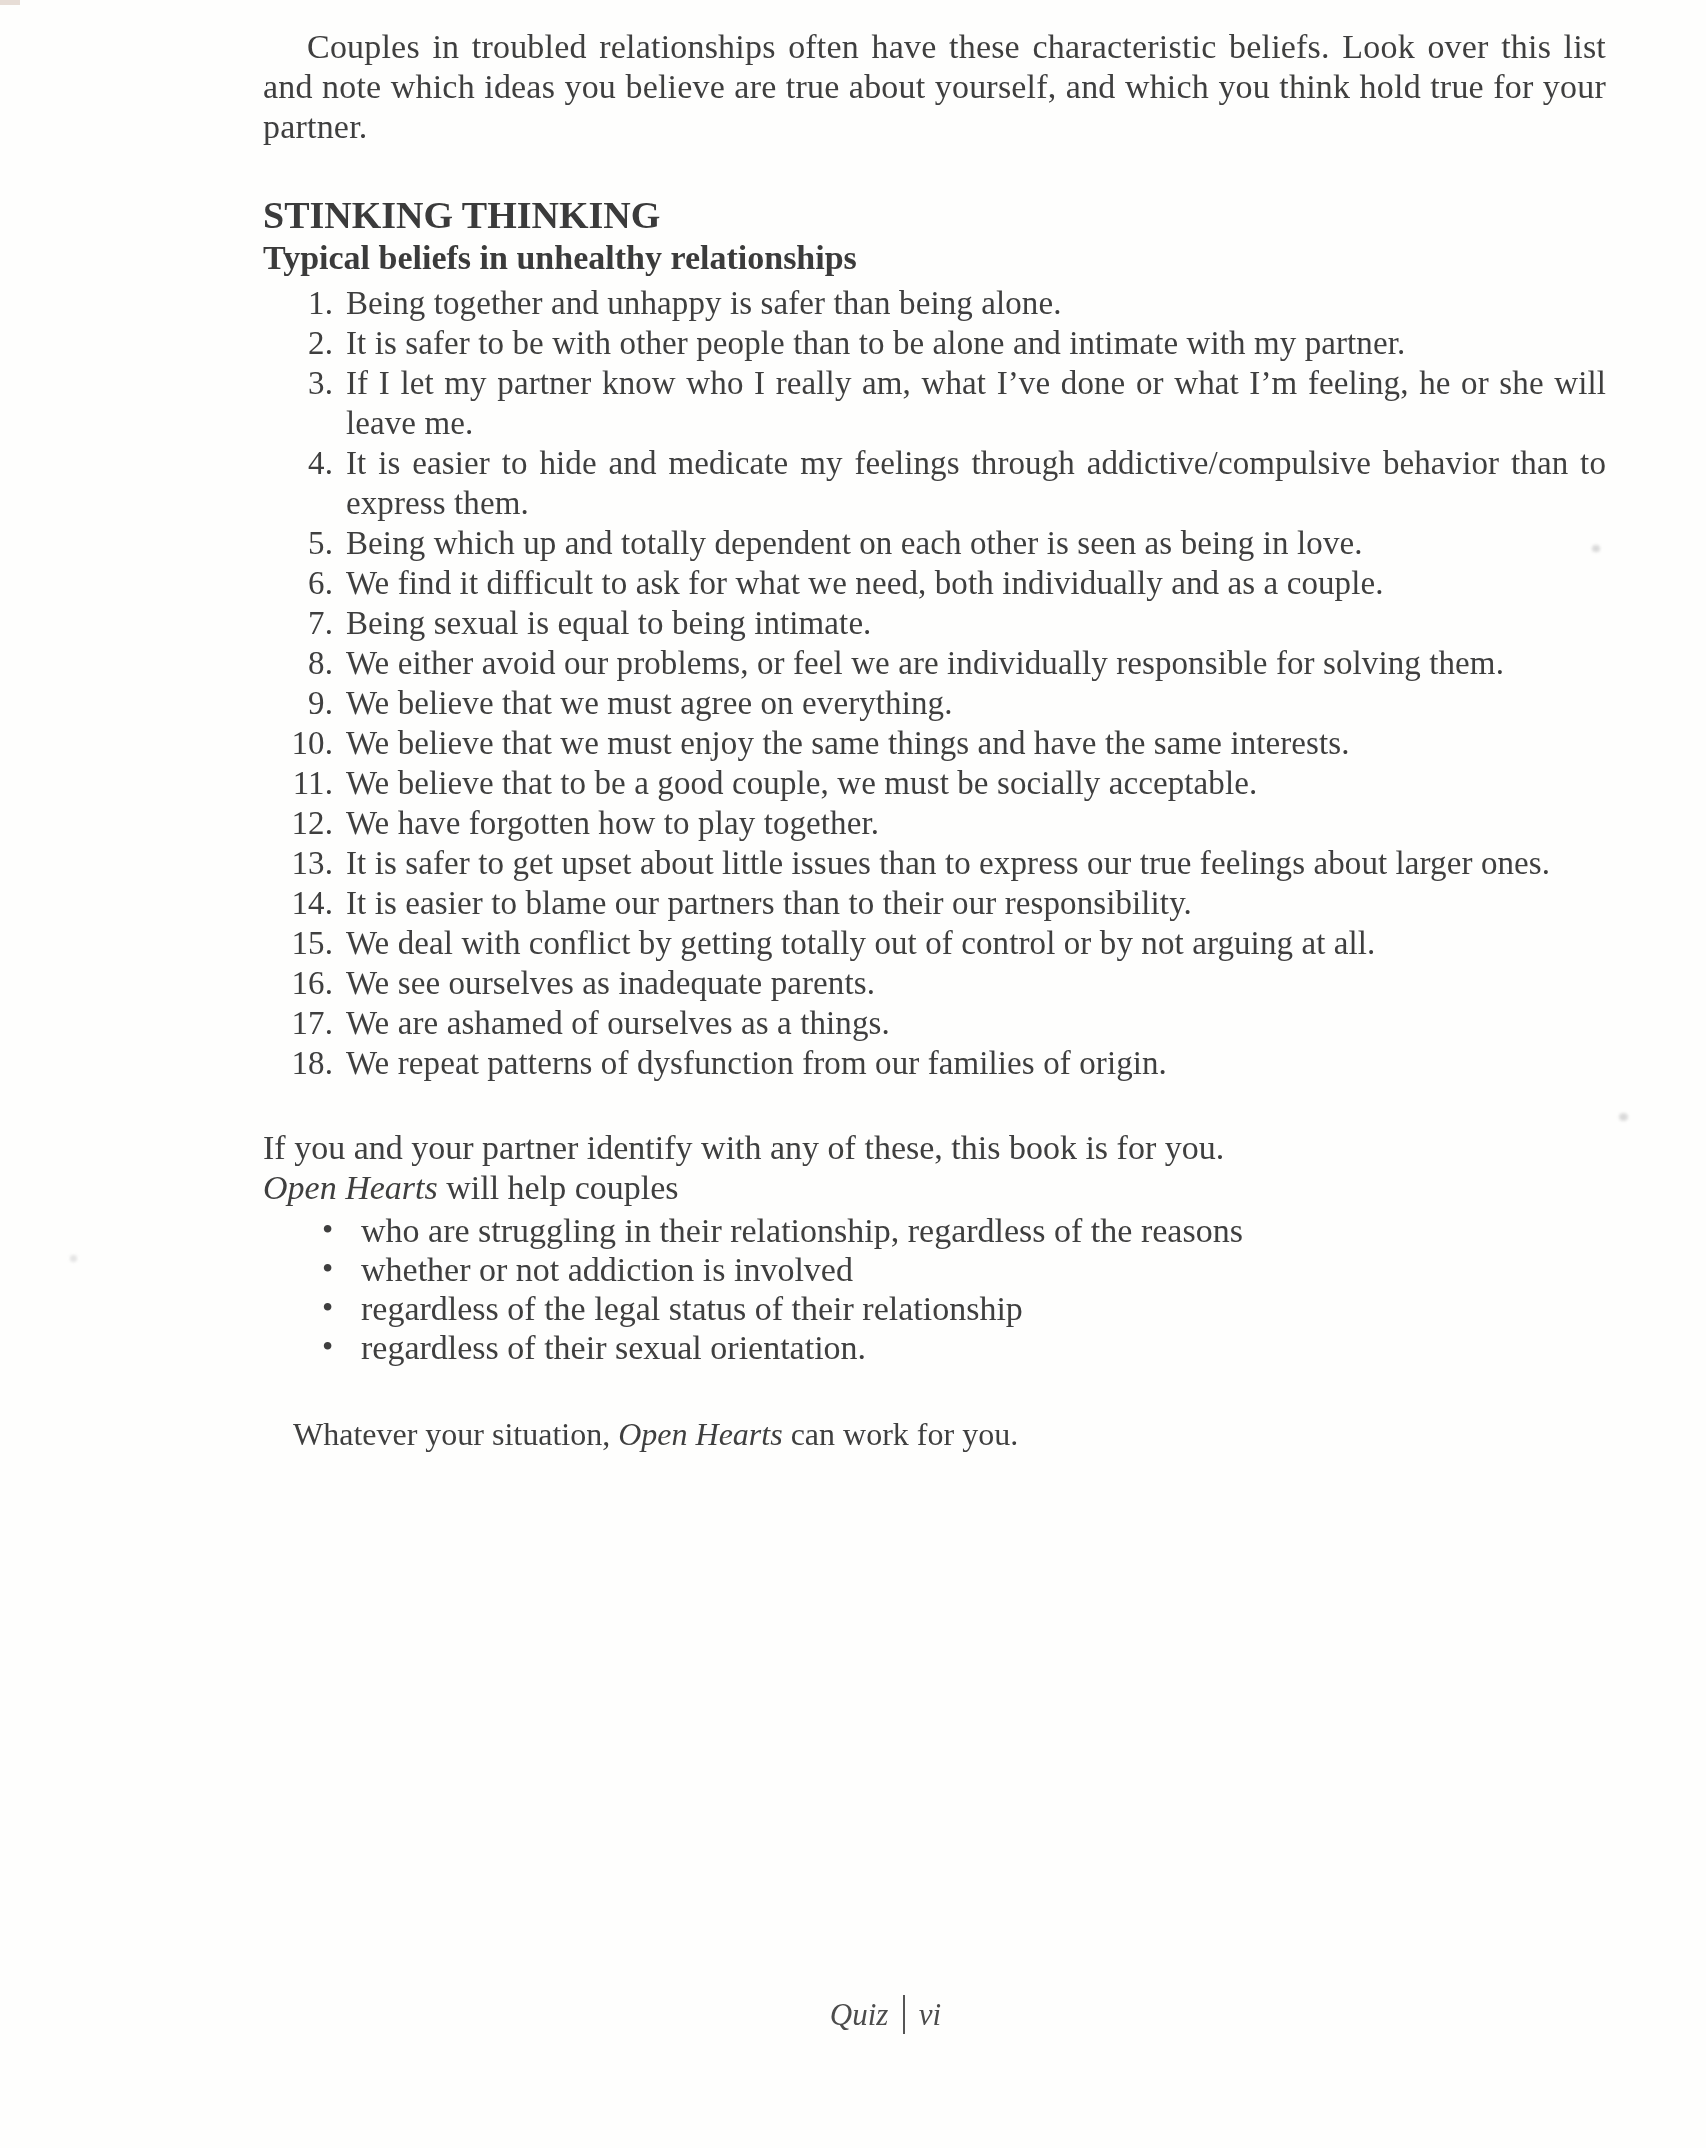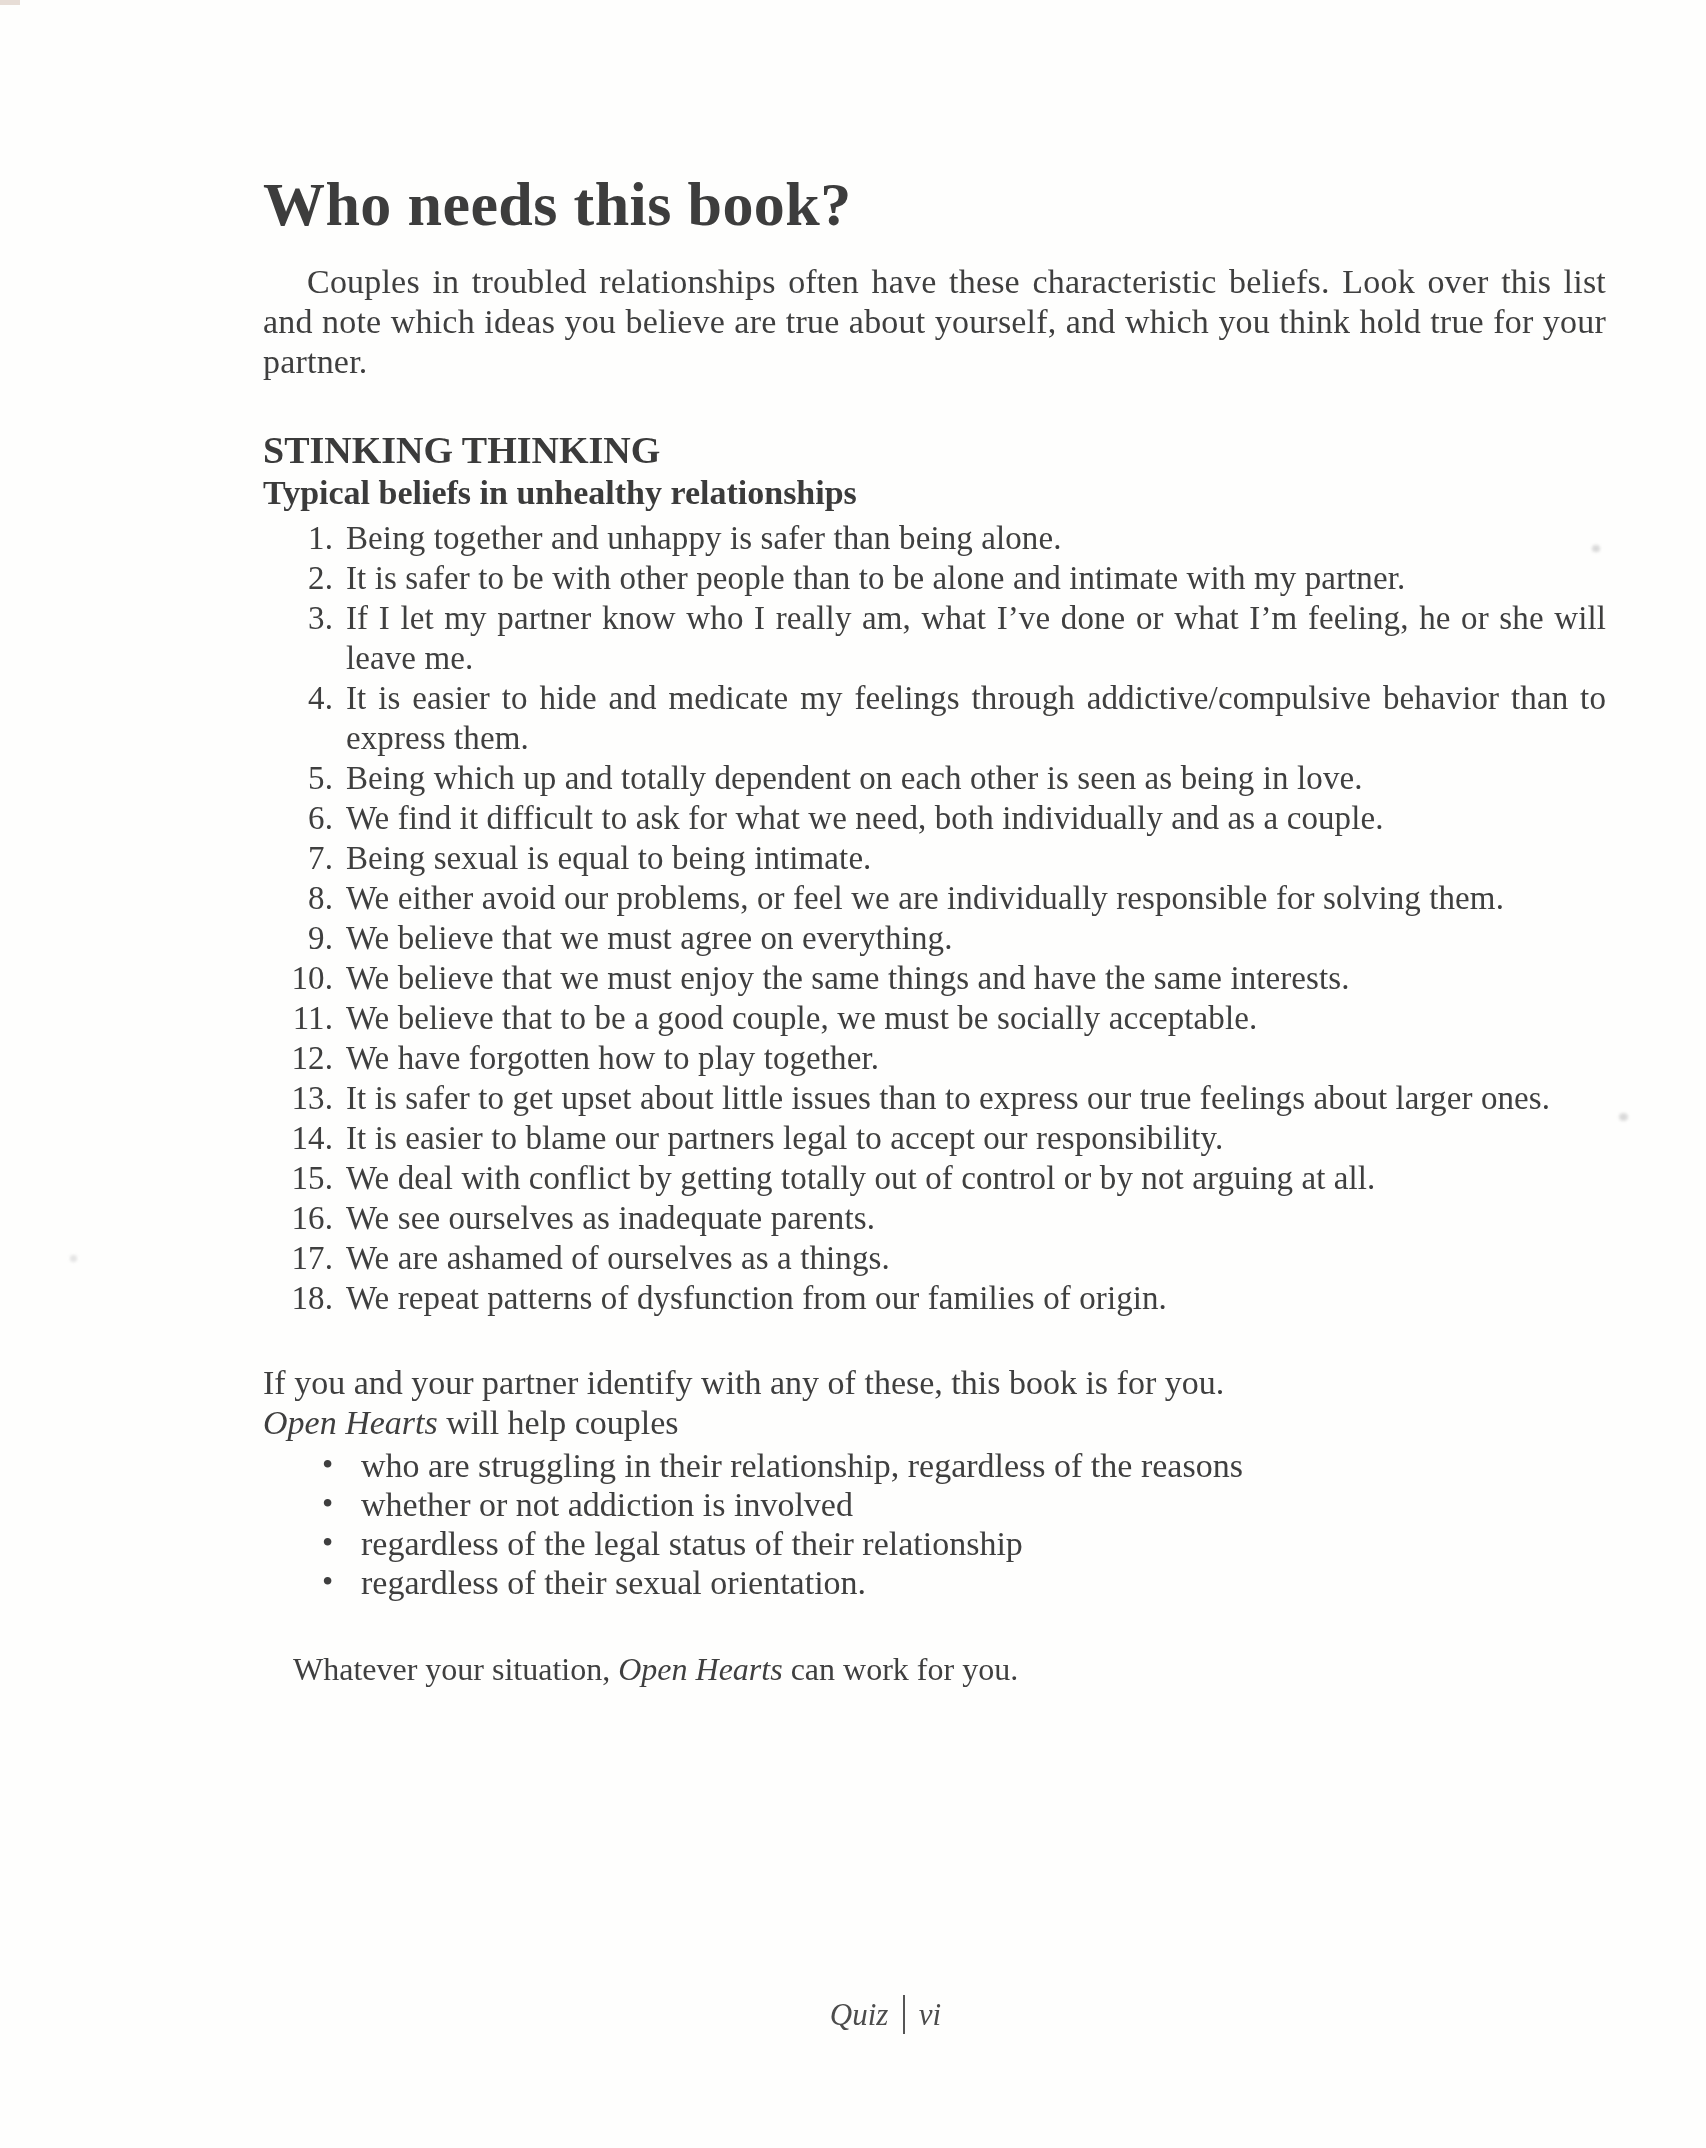--- a/index.html
+++ b/index.html
@@ -127,42 +127,41 @@
 
 <div class="page">
 
   <div class="corner-mark"></div>
   <div class="speck s1"></div>
   <div class="speck s2"></div>
   <div class="speck s3"></div>
 
   <div class="content">
 
-    <h1 class="title">Who needs this book?</h1>
 
     <p class="intro">Couples in troubled relationships often have these characteristic beliefs. Look over this list and note which ideas you believe are true about yourself, and which you think hold true for your partner.</p>
 
     <h2 class="sect-head">STINKING THINKING</h2>
     <h3 class="sect-subhead">Typical beliefs in unhealthy relationships</h3>
 
     <ol class="beliefs">
       <li>Being together and unhappy is safer than being alone.</li>
       <li>It is safer to be with other people than to be alone and intimate with my partner.</li>
       <li>If I let my partner know who I really am, what I’ve done or what I’m feeling, he or she will leave me.</li>
       <li>It is easier to hide and medicate my feelings through addictive/compulsive behavior than to express them.</li>
       <li>Being which up and totally dependent on each other is seen as being in love.</li>
       <li>We find it difficult to ask for what we need, both individually and as a couple.</li>
       <li>Being sexual is equal to being intimate.</li>
       <li>We either avoid our problems, or feel we are individually responsible for solving them.</li>
       <li>We believe that we must agree on everything.</li>
       <li>We believe that we must enjoy the same things and have the same interests.</li>
       <li>We believe that to be a good couple, we must be socially acceptable.</li>
       <li>We have forgotten how to play together.</li>
       <li>It is safer to get upset about little issues than to express our true feelings about larger ones.</li>
-      <li>It is easier to blame our partners legal to accept our responsibility.</li>
+      <li>It is easier to blame our partners than to their our responsibility.</li>
       <li>We deal with conflict by getting totally out of control or by not arguing at all.</li>
       <li>We see ourselves as inadequate parents.</li>
       <li>We are ashamed of ourselves as a things.</li>
       <li>We repeat patterns of dysfunction from our families of origin.</li>
     </ol>
 
     <p class="identify-line">If you and your partner identify with any of these, this book is for you.</p>
 
     <p class="help-line"><em class="book-title">Open Hearts</em><span> will help couples</span></p>
 

